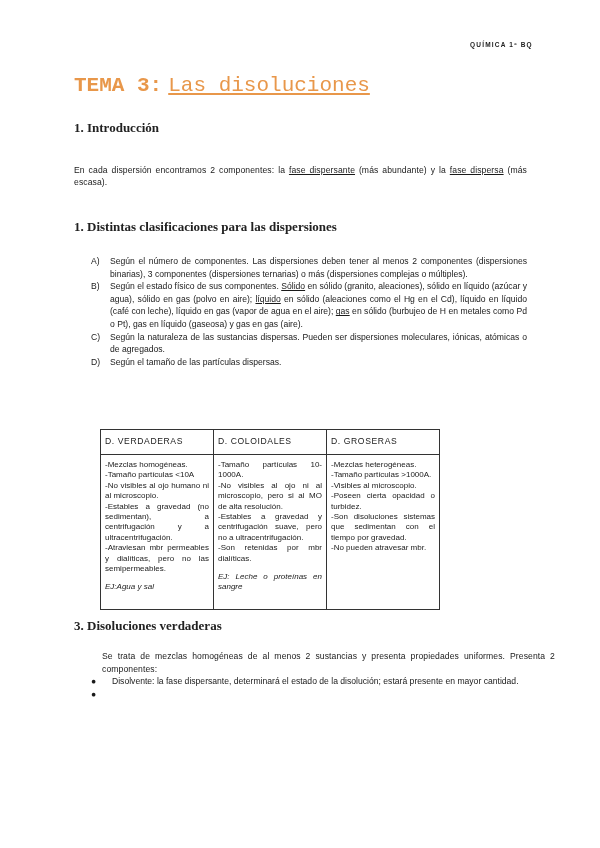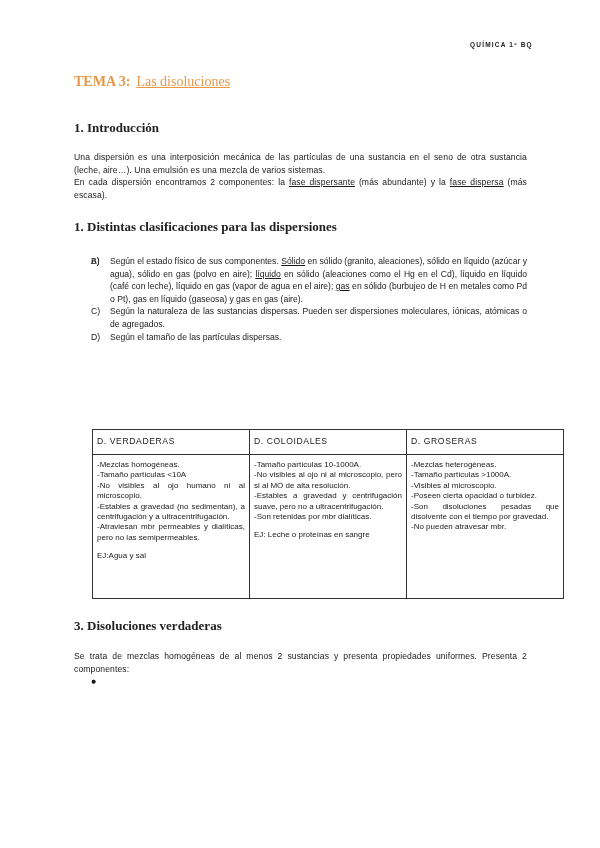--- a/index.html
+++ b/index.html
@@ -1,55 +1,55 @@
 <!DOCTYPE html>
 <html><head>
   <meta charset="utf-8">
   <style>
     html, body { margin: 0; padding: 0; background: #ffffff; }
     body { width: 600px; height: 848px; position: relative; overflow: hidden;
            font-family: "Liberation Sans", sans-serif; color: #1a1a1a; }
     .abs { position: absolute; }
     .header-right { left: 470px; top: 41px; font-size: 6.5px; font-weight: bold; letter-spacing: 1.2px; color: #222; }
-    .title { left: 74px; top: 74px; font-family: Liberation Serif, serif; font-size: 14px; color: #e8974a; font-weight: bold; white-space: nowrap; }
+    .title { left: 74px; top: 74px; font-family: Liberation Mono, monospace; font-size: 21px; color: #e8974a; font-weight: bold; white-space: nowrap; }
     .title .sub { text-decoration: underline; margin-left: 6px; font-weight: normal; }
     .h2 { left: 74px; font-family: "Liberation Serif", serif; font-size: 13px; font-weight: bold; color: #222; white-space: nowrap; }
     .para { left: 74px; width: 453px; font-size: 8.6px; line-height: 12.6px; text-align: justify; letter-spacing: 0.1px; }
     .u { text-decoration: underline; }
     .list { left: 91px; width: 436px; margin: 0; padding: 0; list-style: none; font-size: 8.6px; line-height: 12.6px; }
     .list li { position: relative; padding-left: 19px; text-align: justify; }
     .list li .mk { position: absolute; left: 0; top: 0; }
-    table.cls { position: absolute; left: 92px; top: 429px; width: 472px; border-collapse: collapse; font-size: 8px; line-height: 10.4px; }
+    table.cls { position: absolute; left: 100px; top: 429px; width: 340px; border-collapse: collapse; font-size: 8px; line-height: 10.4px; }
     table.cls th, table.cls td { border: 1px solid #333; vertical-align: top; padding: 16px 4px; width: 33.33%; }
     table.cls th { text-align: left; font-weight: normal; font-size: 8.6px; height: 16px; letter-spacing: 0.6px; padding: 6px 4px 2px 4px; }
     table.cls td { height: 122px; padding-top: 5px; text-align: justify; }
     table.cls td .ln { display: block; }
-    table.cls td .ex { display: block; margin-top: 8px; }
+    table.cls td .ex { display: block; font-style: italic; margin-top: 8px; }
     .bullets { left: 91px; width: 436px; margin: 0; padding: 0; list-style: none; font-size: 8.6px; line-height: 12.6px; }
     .bullets li { position: relative; padding-left: 21px; text-align: justify; }
     .bullets li .dot { position: absolute; left: 0; top: 0; }
   </style>
 </head>
 <body>
 
 <div class="abs header-right">QUÍMICA 1º BQ</div>
 
 <div class="abs title">
   <span>TEMA 3:</span><span class="sub">Las disoluciones</span>
 </div>
 
 <div class="abs h2" style="top:120px;">1. Introducción</div>
 <div class="abs para" style="top:151px;">
-  <span>Una dispersión es una interposición mecánica de las partículas de una sustancia en el seno de otra sustancia (leche, aire…). Una emulsión es una mezcla de varios sistemas.</span><br>
+  <br>
   <span>En cada dispersión encontramos 2 componentes: la </span><span class="u">fase dispersante</span><span> (más abundante) y la </span><span class="u">fase dispersa</span><span> (más escasa).</span>
 </div>
 
 <div class="abs h2" style="top:219px;">1. Distintas clasificaciones para las dispersiones</div>
 <ul class="abs list" style="top:255px;">
-  <li><span class="mk">A)</span></li>
+  <li><span class="mk">A)</span><span>Según el número de componentes. Las dispersiones deben tener al menos 2 componentes (dispersiones binarias), 3 componentes (dispersiones ternarias) o más (dispersiones complejas o múltiples).</span></li>
   <li><span class="mk">B)</span><span>Según el estado físico de sus componentes. </span><span class="u">Sólido</span><span> en sólido (granito, aleaciones), sólido en líquido (azúcar y agua), sólido en gas (polvo en aire); </span><span class="u">líquido</span><span> en sólido (aleaciones como el Hg en el Cd), líquido en líquido (café con leche), líquido en gas (vapor de agua en el aire); </span><span class="u">gas</span><span> en sólido (burbujeo de H en metales como Pd o Pt), gas en líquido (gaseosa) y gas en gas (aire).</span></li>
   <li><span class="mk">C)</span><span>Según la naturaleza de las sustancias dispersas. Pueden ser dispersiones moleculares, iónicas, atómicas o de agregados.</span></li>
   <li><span class="mk">D)</span><span>Según el tamaño de las partículas dispersas.</span></li>
 </ul>
 
 <table class="cls">
   <thead>
     <tr>
       <th>D. VERDADERAS</th>
       <th>D. COLOIDALES</th>
@@ -71,25 +71,25 @@
         <span class="ln">-No visibles al ojo ni al microscopio, pero si al MO de alta resolución.</span>
         <span class="ln">-Estables a gravedad y centrifugación suave, pero no a ultracentrifugación.</span>
         <span class="ln">-Son retenidas por mbr dialíticas.</span>
         <span class="ex">EJ: Leche o proteínas en sangre</span>
       </td>
       <td>
         <span class="ln">-Mezclas heterogéneas.</span>
         <span class="ln">-Tamaño partículas &gt;1000A.</span>
         <span class="ln">-Visibles al microscopio.</span>
         <span class="ln">-Poseen cierta opacidad o turbidez.</span>
-        <span class="ln">-Son disoluciones pesadas que disolvente con el tiempo por gravedad.</span>
+        <span class="ln">-Son disoluciones sistemas que sedimentan con el tiempo por gravedad.</span>
         <span class="ln">-No pueden atravesar mbr.</span>
       </td>
     </tr>
   </tbody>
 </table>
 
 <div class="abs h2" style="top:618px;">3. Disoluciones verdaderas</div>
-<div class="abs para" style="top:650px;">Se trata de mezclas homogéneas de al menos 2 sustancias y presenta propiedades uniformes. Presenta 2 componentes:</div>
+<div class="abs para" style="top:650px;margin-left:28px;">Se trata de mezclas homogéneas de al menos 2 sustancias y presenta propiedades uniformes. Presenta 2 componentes:</div>
 <ul class="abs bullets" style="top:675px;">
-  <li><span class="dot">●</span></li>
+  <li><span class="dot">●</span><span>Disolvente: la fase dispersante, determinará el estado de la disolución; estará presente en mayor cantidad.</span></li>
   <li><span class="dot">●</span></li>
 </ul>
 
 </body></html>

